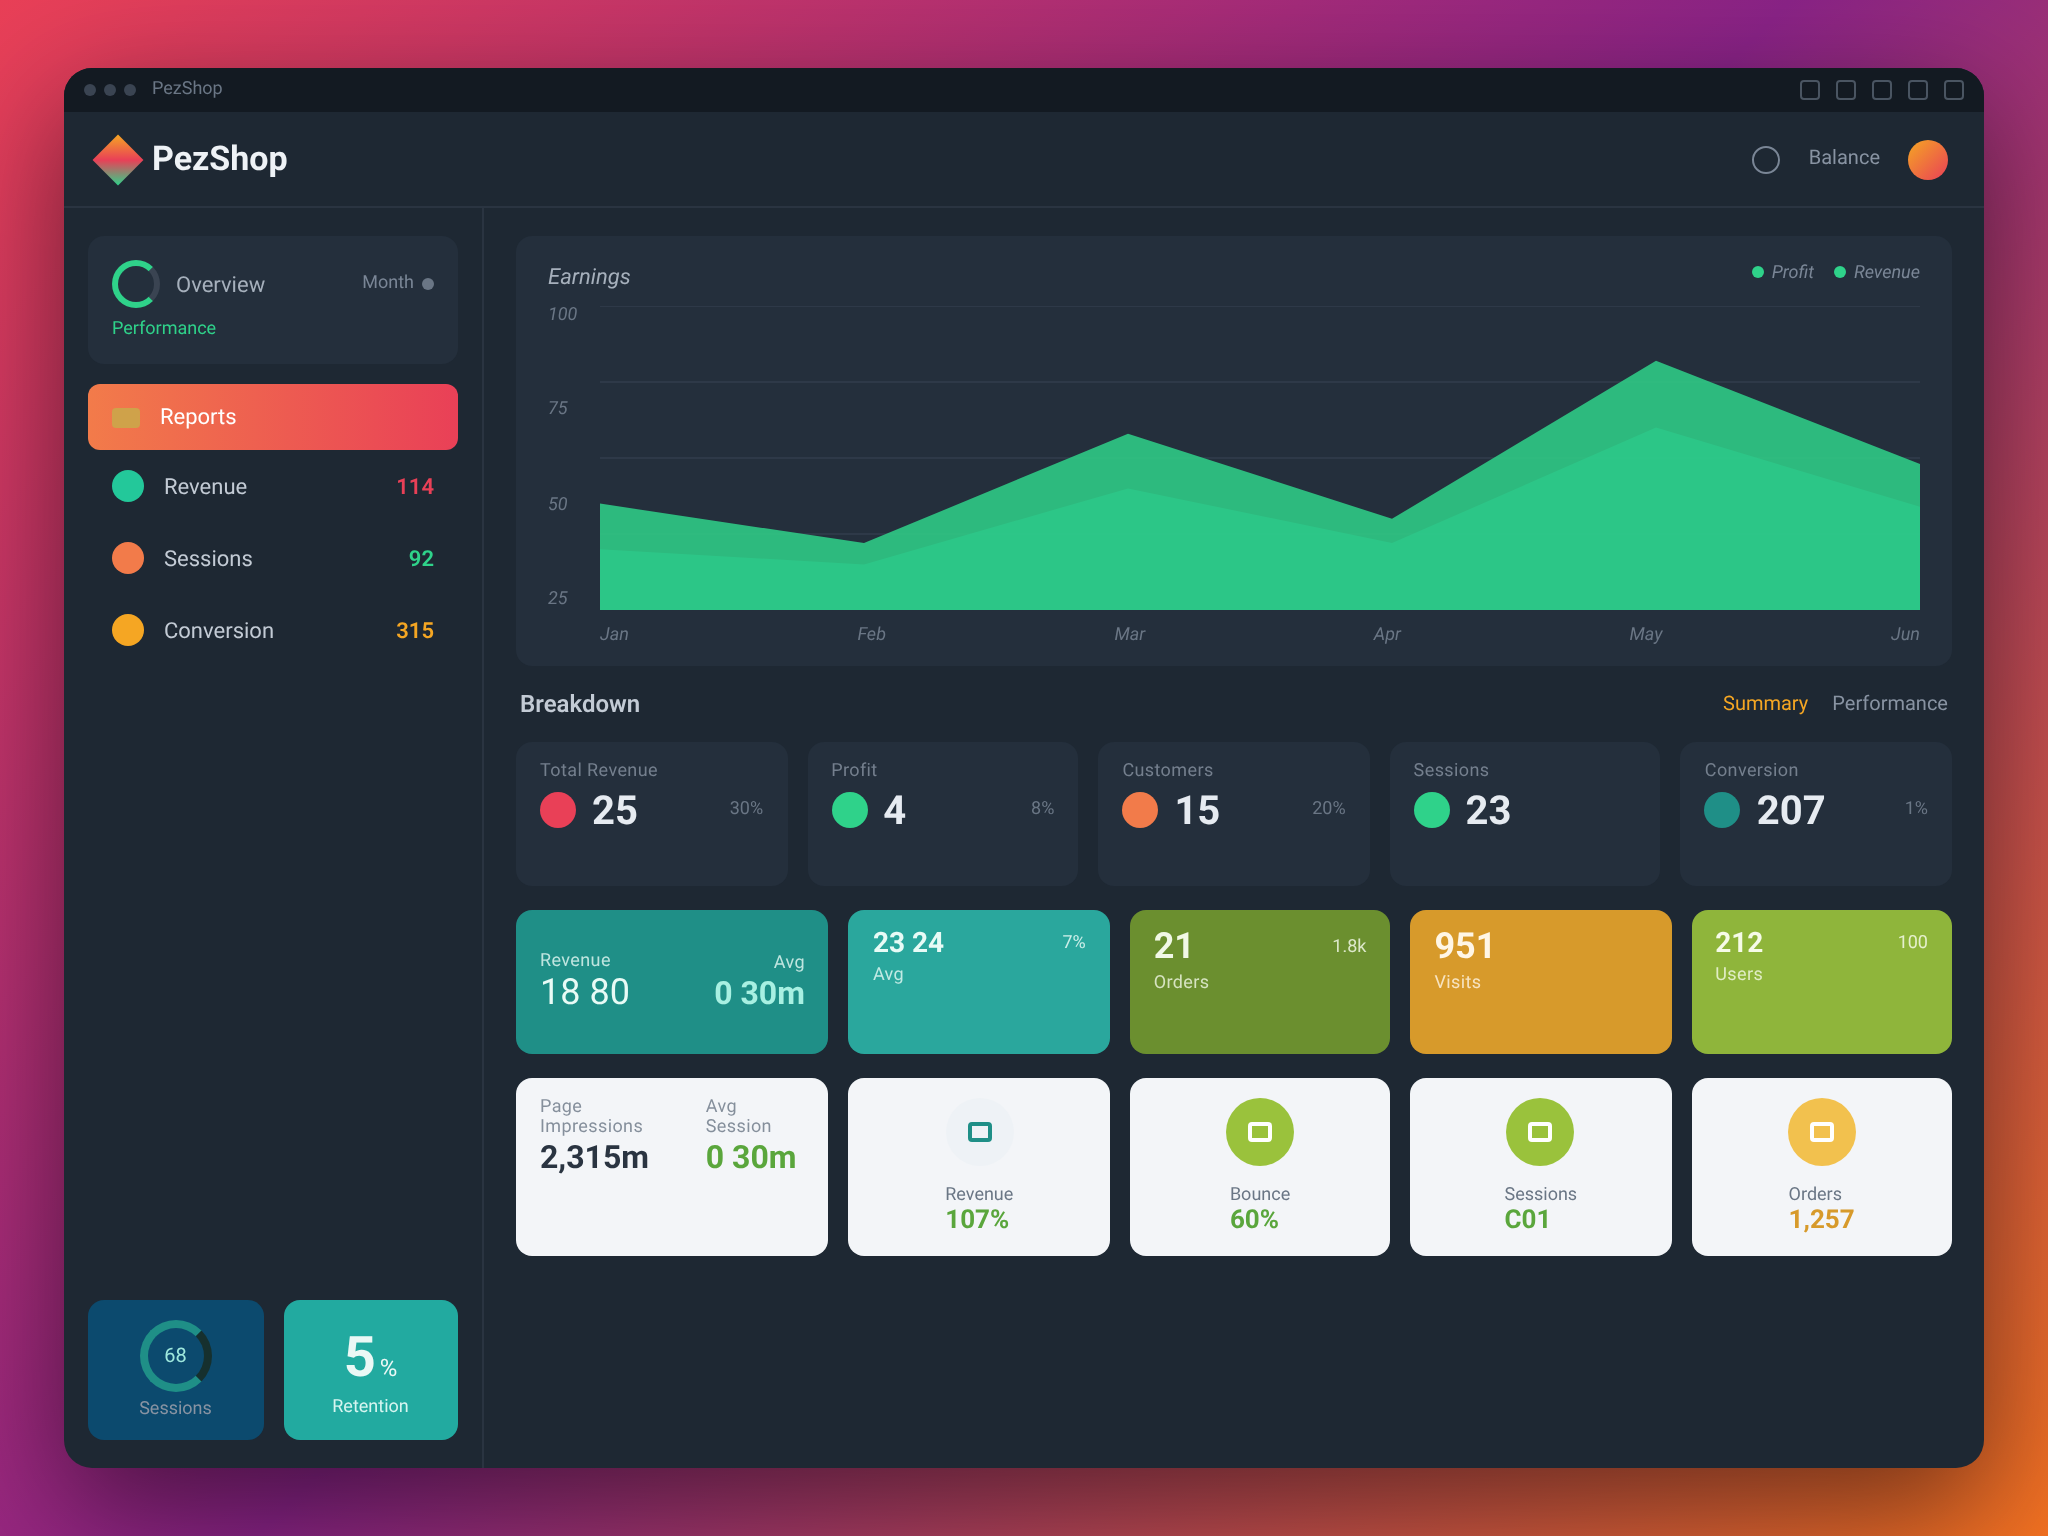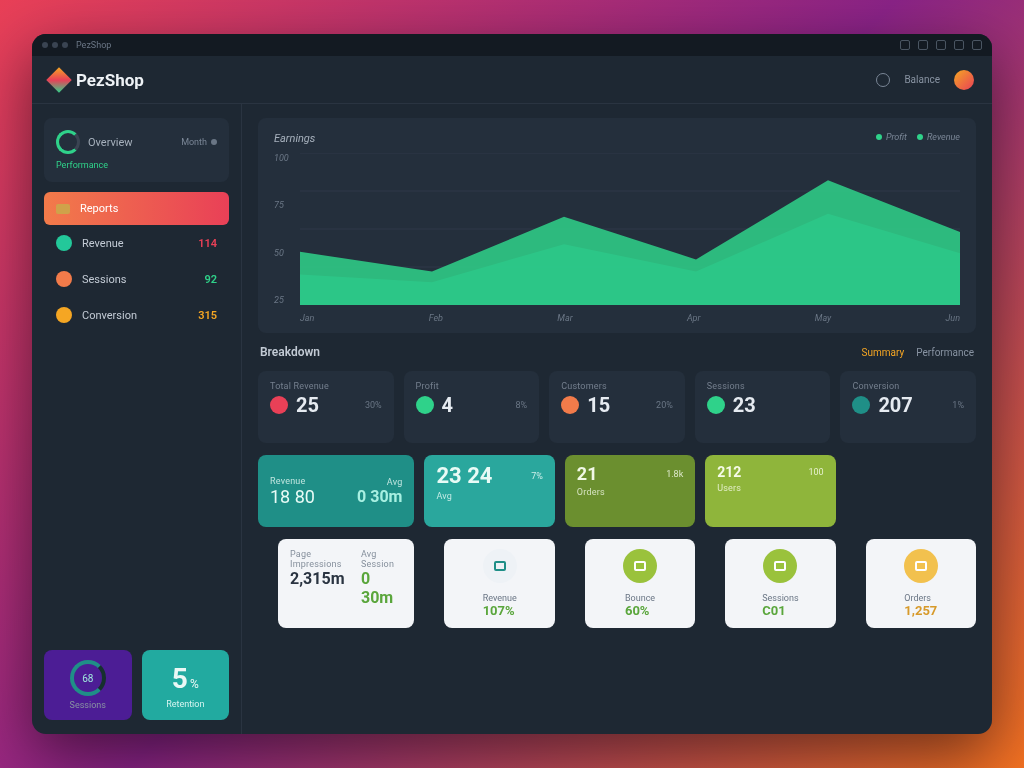--- a/index.html
+++ b/index.html
@@ -85,41 +85,41 @@
 .row-a { grid-template-columns: repeat(5, 1fr); }
 .row-b { grid-template-columns: 1.2fr 1fr 1fr 1fr 1fr; }
 .row-c { grid-template-columns: 1.2fr 1fr 1fr 1fr 1fr; }
 .tile { border-radius:8px; padding:10px 12px; display:flex; flex-direction:column; gap:4px; min-height:72px; }
 .tile.dark { background:#242f3c; }
 .tile.teal { background:#1f8f87; color:#e8fbf6; }
 .tile.tealL { background:#2aa79d; color:#e8fbf6; }
 .tile.olive { background:#6b8f2f; color:#f1f8e6; }
 .tile.lime { background:#8fb53b; color:#f6fbe8; }
 .tile.orange { background:#d79a2b; color:#fff6e6; }
-.tile.white { background:#f3f5f8; color:#2a3441;margin-left:20px; }
+.tile.white { background:#f3f5f8; color:#2a3441; }
 .tile .lbl { font-size:9px; opacity:.8; letter-spacing:.2px; }
 .tile .big { font-size:24px; font-weight:700; line-height:1; }
 .tile .sub { font-size:9px; opacity:.85; }
 .tile .row { display:flex; align-items:center; gap:8px; }
 .stat { display:flex; flex-direction:column; gap:2px; }
 .stat .lbl { font-size:9px; color:#8893a2; }
 .stat .row { display:flex; align-items:center; gap:8px; }
 .stat .dotc { width:18px; height:18px; border-radius:50%; display:inline-block; }
 .stat .num { font-size:20px; font-weight:700; color:#e6ebf1; }
 .stat .ext { font-size:9px; color:#6a7685; margin-left:auto;}
 .wtile { display:flex; align-items:center; gap:10px; }
 .wtile .wcirc { width:34px; height:34px; border-radius:50%; display:inline-flex; align-items:center; justify-content:center; }
 .wtile .wtxt { display:flex; flex-direction:column; }
 .wtile .wtxt .t1 { font-size:9px; color:#6a7685; }
 .wtile .wtxt .t2 { font-size:13px; font-weight:700; }
 
 .kpi-left {
   display:grid; grid-template-columns: 1fr 1fr; gap:10px;
 }
-.kpi-card { background:#4c1d95; border-radius:8px; padding:10px; display:flex; flex-direction:column; align-items:center; justify-content:center; gap:4px; }
+.kpi-card { background:#0c4a6e; border-radius:8px; padding:10px; display:flex; flex-direction:column; align-items:center; justify-content:center; gap:4px; }
 .kpi-card.teal { background:#22aaa0; }
 .kpi-ring { width:36px; height:36px; border:4px solid #1f8f87; border-right-color:#16302e; border-radius:50%; display:flex; align-items:center; justify-content:center; font-size:10px; color:#9fe8dd;}
 .kpi-card .val { font-size:28px; font-weight:700; color:#eaf8f5; }
 .kpi-card .lbl { font-size:9px; color:#8893a2; }
 .kpi-card.teal .lbl { color:#d6f5f0; }
 </style>
 </head>
 <body>
 
 <div class="frame">
@@ -304,31 +304,38 @@
                 <div class="lbl">Revenue</div>
                 <div style="font-size:18px;font-weight:400">18 80</div>
               </div>
   <div style="text-align:right">
                 <div class="lbl">Avg</div>
                 <div style="font-size:16px;font-weight:700;color:#a8f0e2">0 30m</div>
               </div>
 </div>
             <div class="tile tealL">
               <div class="row" style="justify-content:space-between">
-                <span class="big" style="font-size:22px">23 24</span>
+                <span class="big" style="font-size:14px">23 24</span>
                 <span class="sub">7%</span>
               </div>
     <div class="lbl">Avg</div>
             </div>
             <div class="tile olive">
               <div class="row" style="justify-content:space-between">
                 <span class="big" style="font-size:18px">21</span>
                 <span class="sub">1.8k</span>
               </div>
     <div class="lbl">Orders</div>
+            </div>
+            <div class="tile orange">
+              <div class="row" style="justify-content:space-between">
+                <span class="big" style="font-size:18px">951</span>
+                <span class="sub"></span>
+              </div>
+    <div class="lbl">Visits</div>
             </div>
             <div class="tile lime">
               <div class="row" style="justify-content:space-between">
                 <span class="big" style="font-size:14px">212</span>
                 <span class="sub">100</span>
               </div>
     <div class="lbl">Users</div>
             </div>
           </div>
         <div class="grid5 row-c" id="tiles-c">

